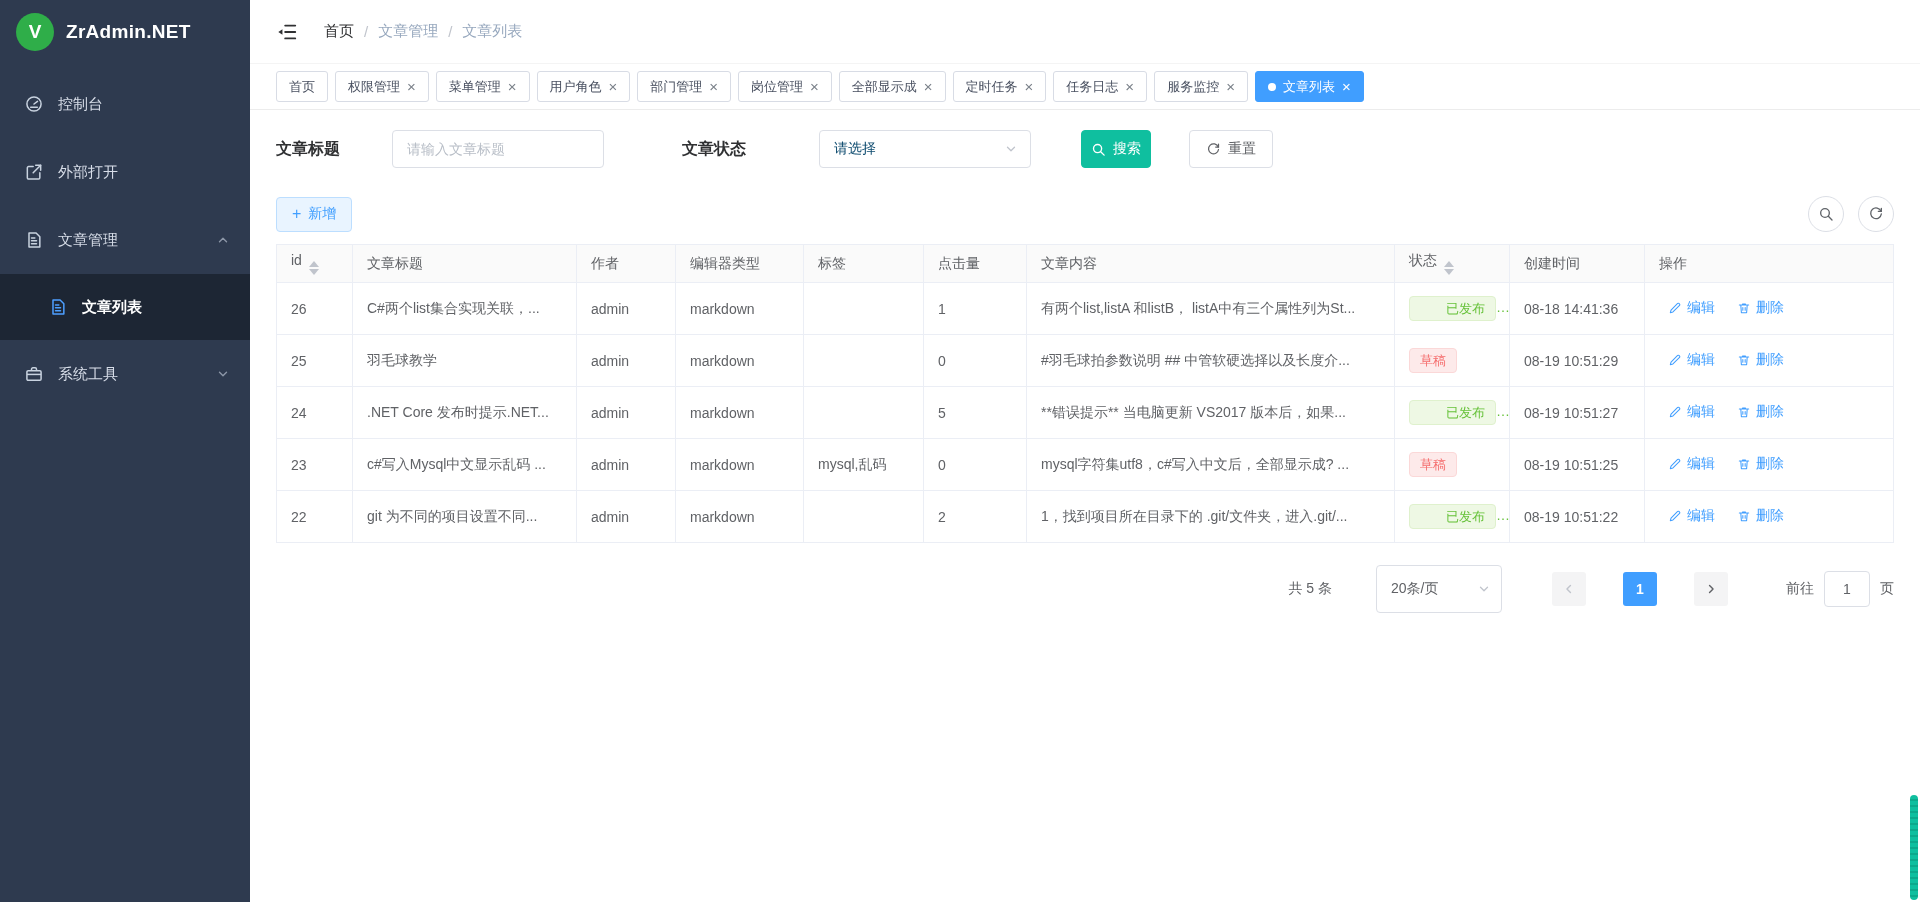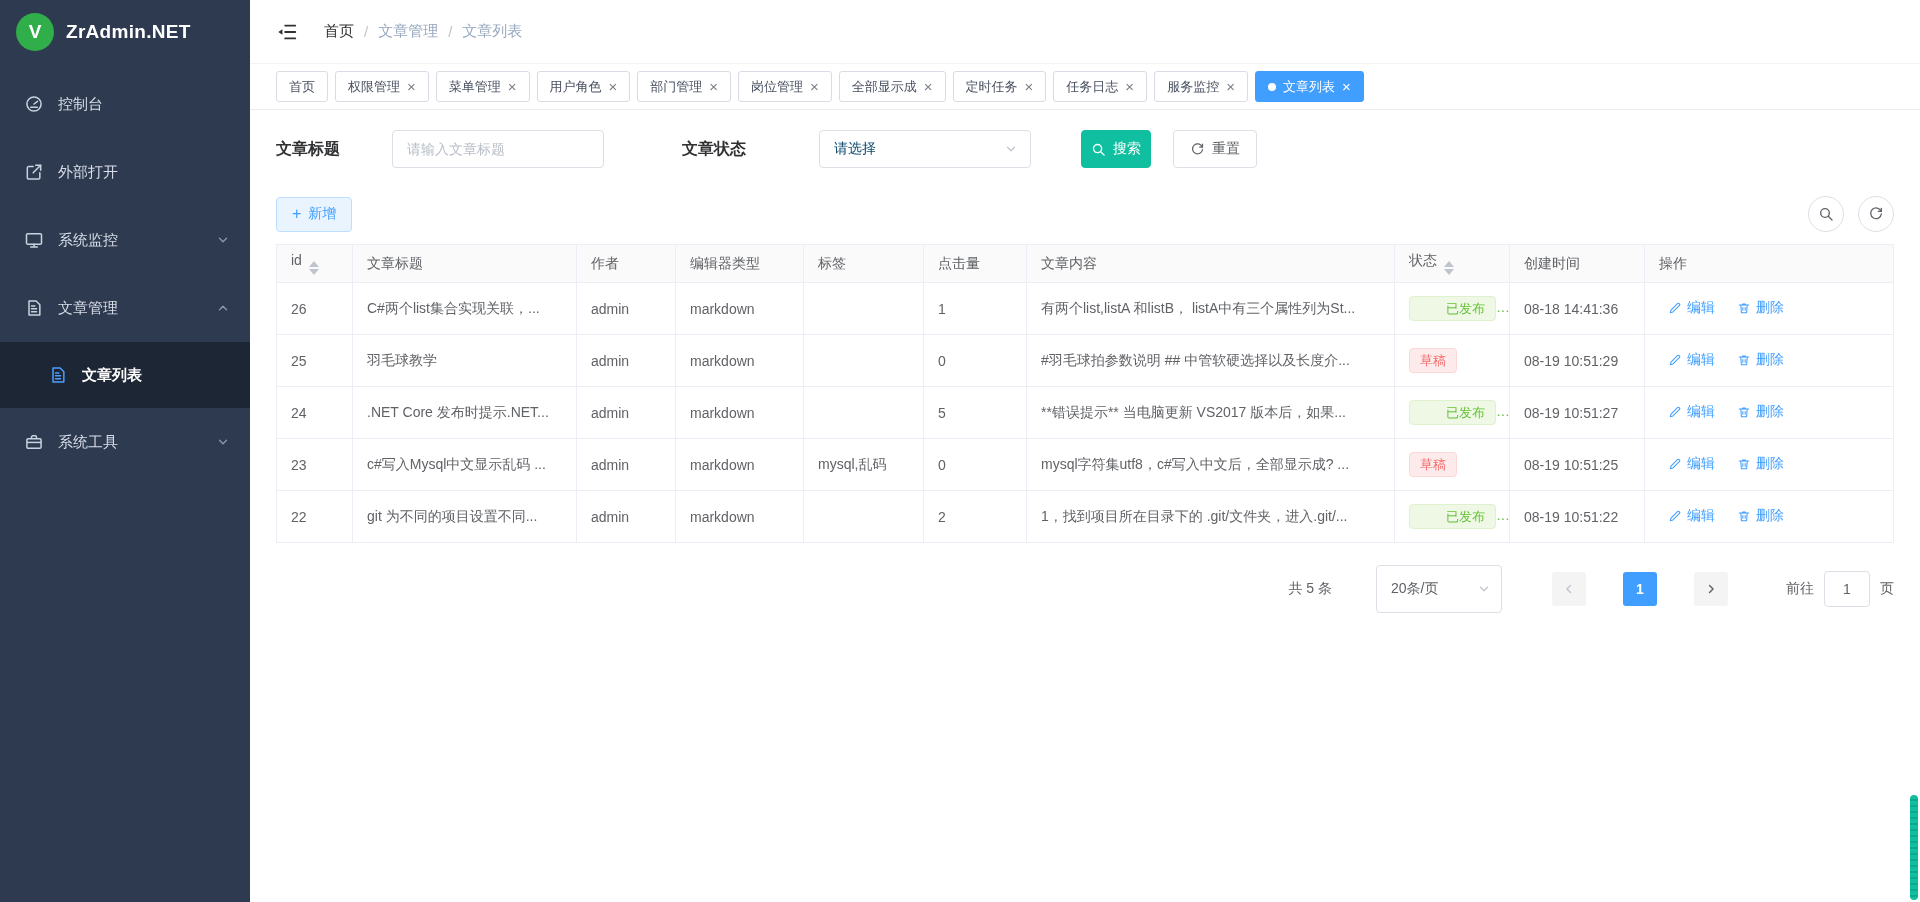--- a/index.html
+++ b/index.html
@@ -54,21 +54,21 @@
   .input { width:212px; height:38px; border:1px solid #dcdfe6; border-radius:4px; padding:0 14px; font-size:14px; color:#606266; margin-left:52px; outline:none; font-family:inherit; }
   .input::placeholder { color:#b8bec7; }
   .lbl2 { margin-left:78px; }
   .select { width:212px; height:38px; border:1px solid #dcdfe6; border-radius:4px; display:flex; align-items:center; justify-content:space-between; padding:0 12px 0 14px; margin-left:73px; background:#fff; font-size:14px; cursor:pointer; }
   .select .ph { color:#0c4a6e; }
   .chev { width:14px; height:14px; color:#c0c4cc; }
   .chev svg { width:100%; height:100%; display:block; }
   .btn { display:inline-flex; align-items:center; gap:7px; height:38px; border-radius:4px; font-size:14px; cursor:pointer; font-family:inherit; }
   .btn svg { width:15px; height:15px; }
   .btn-search { margin-left:50px; padding:0 9px; background:#0fbf9f; border:1px solid #0fbf9f; color:#fff; }
-  .btn-reset { margin-left:22px; padding:0 16px; background:#fff; border:1px solid #dcdfe6; color:#606266; }
+  .btn-reset { margin-left:38px; padding:0 16px; background:#fff; border:1px solid #dcdfe6; color:#606266; }
 
   .toolbar-row { display:flex; align-items:center; margin:28px 0 12px; }
   .btn-add { height:35px; padding:0 15px; background:#e9f4ff; border:1px solid #bcdeff; color:#409eff; }
   .btn-add .plus { font-size:16px; line-height:1; }
   .tool-circles { margin-left:auto; display:flex; gap:14px; }
   .circle-btn { width:36px; height:36px; border-radius:50%; border:1px solid #dcdfe6; background:#fff; display:flex; align-items:center; justify-content:center; color:#5f6368; cursor:pointer; }
   .circle-btn svg { width:16px; height:16px; }
 
   
   table.data { width:100%; border-collapse:collapse; table-layout:fixed; font-size:14px; color:#606266; }
@@ -125,34 +125,20 @@
       </div>
       <div class="menu-item">
         <span class="mi">
             <svg viewBox="0 0 24 24" fill="none" stroke="currentColor" stroke-width="1.8" stroke-linecap="round" stroke-linejoin="round">
               <path d="M19 13v6a1.5 1.5 0 0 1-1.5 1.5h-12A1.5 1.5 0 0 1 4 19V7a1.5 1.5 0 0 1 1.5-1.5H11"></path>
               <path d="M14 4h6v6"></path>
               <path d="M20 4l-9 9"></path>
             </svg>
           </span>
         <span>外部打开</span>
-      </div>
-      <div class="menu-item">
-        <span class="mi">
-            <svg viewBox="0 0 24 24" fill="none" stroke="currentColor" stroke-width="1.8" stroke-linecap="round">
-              <rect x="3" y="4.5" width="18" height="12.5" rx="1.5"></rect>
-              <path d="M12 17v3.5M8 20.5h8"></path>
-            </svg>
-          </span>
-        <span>系统监控</span>
-        <span class="arrow">
-            <svg viewBox="0 0 24 24" fill="none" stroke="currentColor" stroke-width="2.4" stroke-linecap="round" stroke-linejoin="round">
-              <path d="M6 9l6 6 6-6"></path>
-            </svg>
-          </span>
       </div>
       <div class="menu-item">
         <span class="mi">
             <svg viewBox="0 0 24 24" fill="none" stroke="currentColor" stroke-width="1.8" stroke-linecap="round" stroke-linejoin="round">
               <path d="M6 3.5h8.5L19 8v12.5H6z"></path>
               <path d="M9 9.5h4M9 13h6M9 16.5h6"></path>
             </svg>
           </span>
         <span>文章管理</span>
         <span class="arrow">

